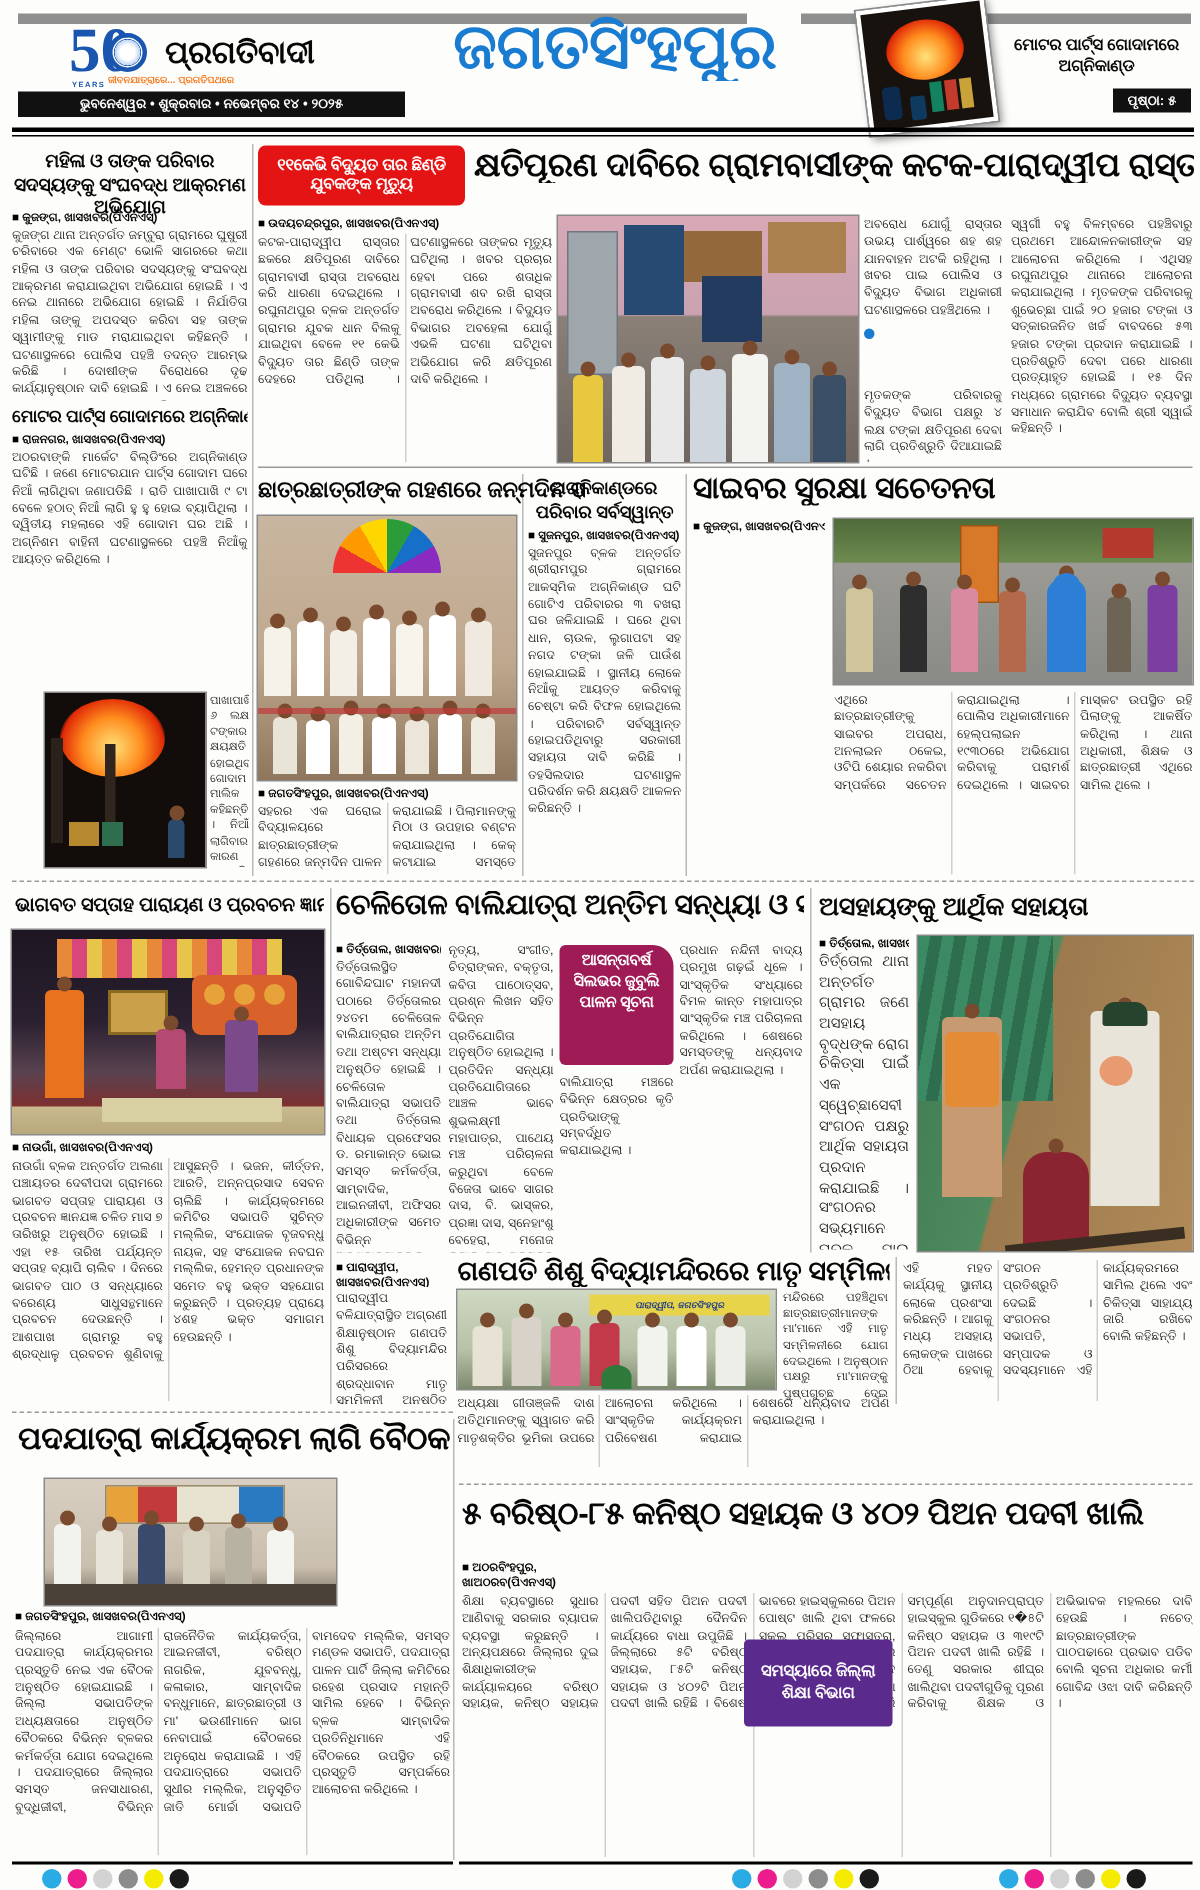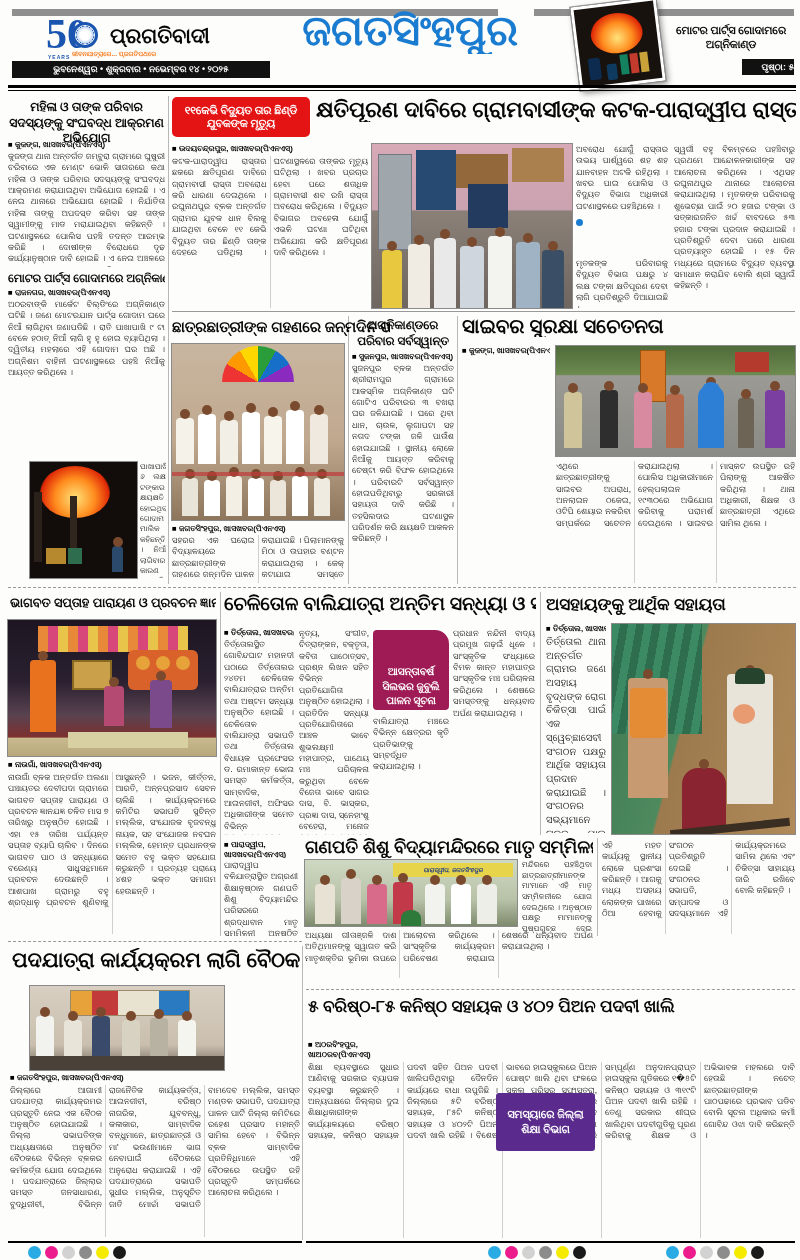--- a/index.html
+++ b/index.html
@@ -49,21 +49,21 @@
 
   <div class="photo whitebox" style="left:575px;top:2px;width:86px;height:84px;transform:rotate(-7deg);background:#17120e">
     <i class="flame" style="left:14px;top:8px;width:52px;height:40px"></i>
     <i class="abs" style="left:8px;bottom:6px;width:12px;height:22px;background:#0c2b4e;border-radius:3px"></i>
     <i class="abs" style="left:26px;bottom:4px;width:10px;height:16px;background:#0e3a60;border-radius:2px"></i>
     <i class="abs" style="left:40px;bottom:8px;width:8px;height:20px;background:#14825e"></i>
     <i class="abs" style="left:50px;bottom:8px;width:8px;height:20px;background:#c23b2c"></i>
     <i class="abs" style="left:60px;bottom:8px;width:8px;height:20px;background:#caa23a"></i>
   </div>
   <div class="abs hl ctr" style="left:668px;top:24px;width:126px;font-size:11px;line-height:1.25">ମୋଟର ପାର୍ଟ୍ସ ଗୋଦାମରେ ଅଗ୍ନିକାଣ୍ଡ</div>
-  <div class="abs" style="left:742px;top:59px;width:52px;height:16px;background:#111;color:#fff;display:flex;align-items:center;justify-content:flex-end">
+  <div class="abs" style="left:742px;top:59px;width:52px;height:16px;background:#111;color:#fff;display:flex;align-items:center;justify-content:center">
     <span class="nw" style="font-size:9px;font-weight:bold">ପୃଷ୍ଠା: ୫</span>
   </div>
   <div class="hrln" style="left:8px;top:85px;width:788px;height:3px"></div>
   <div class="hrln" style="left:8px;top:90px;width:788px;height:1px"></div>
 
   <div class="vr" style="left:168px;top:96px;height:488px"></div>
   <div class="vr" style="left:348px;top:316px;height:268px"></div>
   <div class="vr" style="left:457px;top:316px;height:268px"></div>
   <div class="hrln" style="left:172px;top:311px;width:623px;height:1px;background:#999"></div>
   <div class="dash" style="left:8px;top:587px;width:788px"></div>
@@ -177,21 +177,21 @@
     <i class="pp" style="right:44px;bottom:28px;width:22px;height:48px;background:#7a4a8a"></i>
     <i class="abs" style="left:60px;bottom:8px;width:120px;height:16px;background:#d8cfa2"></i>
   </div>
   <div class="abs byline" style="left:8px;top:760px;width:208px">■ ନାଉଗାଁ, ଖାସଖବର(ପିଏନଏସ୍)</div>
   <div class="abs body cc2" style="left:8px;top:772px;width:208px;height:162px">ନାଉଗାଁ ବ୍ଳକ ଅନ୍ତର୍ଗତ ଅଲଣା ପଞ୍ଚାୟତର ଦେବୀପଦା ଗ୍ରାମରେ ଭାଗବତ ସପ୍ତାହ ପାରାୟଣ ଓ ପ୍ରବଚନ ଜ୍ଞାନଯଜ୍ଞ ଚଳିତ ମାସ ୭ ତାରିଖରୁ ଅନୁଷ୍ଠିତ ହୋଇଛି । ଏହା ୧୫ ତାରିଖ ପର୍ଯ୍ୟନ୍ତ ସପ୍ତାହ ବ୍ୟାପି ଚାଲିବ । ଦିନରେ ଭାଗବତ ପାଠ ଓ ସନ୍ଧ୍ୟାରେ ବରେଣ୍ୟ ସାଧୁସନ୍ଥମାନେ ପ୍ରବଚନ ଦେଉଛନ୍ତି । ଆଶପାଖ ଗ୍ରାମରୁ ବହୁ ଶ୍ରଦ୍ଧାଳୁ ପ୍ରବଚନ ଶୁଣିବାକୁ ଆସୁଛନ୍ତି । ଭଜନ, କୀର୍ତ୍ତନ, ଆରତି, ଅନ୍ନପ୍ରସାଦ ସେବନ ଚାଲିଛି । କାର୍ଯ୍ୟକ୍ରମରେ କମିଟିର ସଭାପତି ସୁଚିନ୍ତ ମଲ୍ଲିକ, ସଂଯୋଜକ ବୃଜବନ୍ଧୁ ନାୟକ, ସହ ସଂଯୋଜକ ନବଘନ ମଲ୍ଲିକ, ହେମନ୍ତ ପ୍ରଧାନଙ୍କ ସମେତ ବହୁ ଭକ୍ତ ସହଯୋଗ କରୁଛନ୍ତି । ପ୍ରତ୍ୟହ ପ୍ରାୟେ ୪ଶହ ଭକ୍ତ ସମାଗମ ହେଉଛନ୍ତି ।</div>
 
   <div class="abs hl nw" style="left:224px;top:594px;width:312px;font-size:19px">ଚେଳିତୋଳ ବାଲିଯାତ୍ରା ଅନ୍ତିମ ସନ୍ଧ୍ୟା ଓ ସମ୍ବର୍ଦ୍ଧନା</div>
   <div class="abs byline" style="left:224px;top:628px;width:70px">■ ତିର୍ତ୍ତୋଲ, ଖାସଖବର(ପିଏନଏସ୍)</div>
   <div class="abs body" style="left:224px;top:639px;width:70px;height:196px">ତିର୍ତ୍ତୋଲସ୍ଥିତ ଗୋବିନ୍ଦଘାଟ ମହାନଦୀ ପଠାରେ ତିର୍ତ୍ତୋଲର ୨୪ତମ ଚେଳିତୋଳ ବାଲିଯାତ୍ରାର ଅନ୍ତିମ ତଥା ଅଷ୍ଟମ ସନ୍ଧ୍ୟା ଅନୁଷ୍ଠିତ ହୋଇଛି । ଚେଳିତୋଳ ବାଲିଯାତ୍ରା ସଭାପତି ତଥା ତିର୍ତ୍ତୋଲ ବିଧାୟକ ପ୍ରଫେସର ଡ. ରମାକାନ୍ତ ଭୋଇ ସମସ୍ତ କର୍ମକର୍ତ୍ତା, ସାମ୍ବାଦିକ, ଆଇନଜୀବୀ, ଅଫିସର ଅଧିକାରୀଙ୍କ ସମେତ ବିଭିନ୍ନ ଅନୁଷ୍ଠାନମାନଙ୍କୁ ସମ୍ବର୍ଦ୍ଧିତ କରିଥିଲେ ।</div>
   <div class="abs body" style="left:299px;top:628px;width:70px;height:207px">ନୃତ୍ୟ, ସଂଗୀତ, ଚିତ୍ରାଙ୍କନ, ବକ୍ତୃତା, କବିତା ପାଠୋତ୍ସବ, ପ୍ରଶ୍ନ ଲିଖନ ସହିତ ବିଭିନ୍ନ ପ୍ରତିଯୋଗିତା ଅନୁଷ୍ଠିତ ହୋଇଥିଲା । ପ୍ରତିଦିନ ସନ୍ଧ୍ୟା ପ୍ରତିଯୋଗିତାରେ ଆଞ୍ଚଳ ଭାବେ ଶୁଭଲକ୍ଷ୍ମୀ ମହାପାତ୍ର, ପାଥେୟ ମଞ୍ଚ ପରିଚାଳନା କରୁଥିବା ବେଳେ ବିଜେତା ଭାବେ ସାଗର ଦାସ, ବି. ଭାସ୍କର, ପ୍ରଜ୍ଞା ଦାସ, ସ୍ନେହାଂଶୁ ବେହେରା, ମନୋଜ କୁମାର ସାହୁ ପୁରସ୍କୃତ ହୋଇଥିଲେ ।</div>
-  <div class="abs" style="left:373px;top:630px;width:76px;height:80px;background:#9e1b55;border-radius:4px 14px 4px 4px;display:flex;align-items:flex-end;justify-content:center;padding:3px">
+  <div class="abs" style="left:373px;top:630px;width:76px;height:80px;background:#9e1b55;border-radius:4px 14px 4px 4px;display:flex;align-items:flex-start;justify-content:center;padding:3px">
     <span class="hl ctr" style="color:#fff;font-size:10.5px;line-height:1.35">ଆସନ୍ତାବର୍ଷ ସିଲଭର ଜୁବୁଲି ପାଳନ ସୂଚନା</span>
   </div>
   <div class="abs body" style="left:373px;top:716px;width:76px;height:119px">ବାଲିଯାତ୍ରା ମଞ୍ଚରେ ବିଭିନ୍ନ କ୍ଷେତ୍ରର କୃତି ପ୍ରତିଭାଙ୍କୁ ସମ୍ବର୍ଦ୍ଧିତ କରାଯାଇଥିଲା ।</div>
   <div class="abs body" style="left:453px;top:628px;width:82px;height:207px">ପ୍ରଧାନ ନନ୍ଦିନୀ ବାଦ୍ୟ ପ୍ରମୁଖ ଗଢ଼ଇଁ ଧୂଳେ । ସାଂସ୍କୃତିକ ସଂଧ୍ୟାରେ ବିମଳ କାନ୍ତ ମହାପାତ୍ର ସାଂସ୍କୃତିକ ମଞ୍ଚ ପରିଚାଳନା କରିଥିଲେ । ଶେଷରେ ସମସ୍ତଙ୍କୁ ଧନ୍ୟବାଦ ଅର୍ପଣ କରାଯାଇଥିଲା ।</div>
 
   <div class="abs hl nw" style="left:546px;top:596px;width:250px;font-size:17px">ଅସହାୟଙ୍କୁ ଆର୍ଥିକ ସହାୟତା</div>
   <div class="abs byline" style="left:546px;top:624px;width:60px">■ ତିର୍ତ୍ତୋଲ, ଖାସଖବର(ପିଏନଏସ୍)</div>
   <div class="abs body" style="left:546px;top:635px;width:60px;height:198px;font-size:10px">ତିର୍ତ୍ତୋଲ ଥାନା ଅନ୍ତର୍ଗତ ଗ୍ରାମର ଜଣେ ଅସହାୟ ବୃଦ୍ଧଙ୍କ ରୋଗ ଚିକିତ୍ସା ପାଇଁ ଏକ ସ୍ୱେଚ୍ଛାସେବୀ ସଂଗଠନ ପକ୍ଷରୁ ଆର୍ଥିକ ସହାୟତା ପ୍ରଦାନ କରାଯାଇଛି । ସଂଗଠନର ସଭ୍ୟମାନେ ଘରକୁ ଯାଇ ସହାୟତା ରାଶି ହସ୍ତାନ୍ତର କରିଥିଲେ ।</div>
   <div class="photo" style="left:612px;top:624px;width:183px;height:210px;background:linear-gradient(105deg,#3f7a52 0,#4e8a5e 40%,#9c7a4e 41%,#b08a58 100%)">
     <i class="abs" style="left:0;top:0;width:90px;height:110px;background:repeating-linear-gradient(100deg,#3c8a64 0 8px,#2e6e4e 8px 16px)"></i>
@@ -231,21 +231,21 @@
     <i class="pp" style="left:34px;bottom:14px;width:18px;height:36px;background:#e8e4da"></i>
     <i class="pp" style="left:62px;bottom:14px;width:18px;height:40px;background:#3a4a6a"></i>
     <i class="pp" style="left:92px;bottom:14px;width:18px;height:36px;background:#d8d2c2"></i>
     <i class="pp" style="left:120px;bottom:14px;width:18px;height:38px;background:#b8b2a2"></i>
     <i class="pp" style="left:148px;bottom:14px;width:18px;height:36px;background:#f5f5f0"></i>
     <i class="abs" style="left:0;bottom:0;width:100%;height:14px;background:#4a4238"></i>
   </div>
   <div class="abs byline" style="left:10px;top:1073px;width:140px">■ ଜଗତସିଂହପୁର, ଖାସଖବର(ପିଏନଏସ୍)</div>
   <div class="abs body cc3" style="left:10px;top:1085px;width:290px;height:152px">ଜିଲ୍ଲାରେ ଆଗାମୀ ପଦଯାତ୍ରା କାର୍ଯ୍ୟକ୍ରମର ପ୍ରସ୍ତୁତି ନେଇ ଏକ ବୈଠକ ଅନୁଷ୍ଠିତ ହୋଇଯାଇଛି । ଜିଲ୍ଲା ସଭାପତିଙ୍କ ଅଧ୍ୟକ୍ଷତାରେ ଅନୁଷ୍ଠିତ ବୈଠକରେ ବିଭିନ୍ନ ବ୍ଳକର କର୍ମକର୍ତ୍ତା ଯୋଗ ଦେଇଥିଲେ । ପଦଯାତ୍ରାରେ ଜିଲ୍ଲାର ସମସ୍ତ ଜନସାଧାରଣ, ବୁଦ୍ଧିଜୀବୀ, ବିଭିନ୍ନ ରାଜନୈତିକ କାର୍ଯ୍ୟକର୍ତ୍ତା, ଆଇନଜୀବୀ, ବରିଷ୍ଠ ନାଗରିକ, ଯୁବବନ୍ଧୁ, କଳାକାର, ସାମ୍ବାଦିକ ବନ୍ଧୁମାନେ, ଛାତ୍ରଛାତ୍ରୀ ଓ ମା' ଭଉଣୀମାନେ ଭାଗ ନେବାପାଇଁ ବୈଠକରେ ଅନୁରୋଧ କରାଯାଇଛି । ଏହି ପଦଯାତ୍ରାରେ ସଭାପତି ସୁଧୀର ମଲ୍ଲିକ, ଅନୁସୂଚିତ ଜାତି ମୋର୍ଚ୍ଚା ସଭାପତି ବାମଦେବ ମଲ୍ଲିକ, ସମସ୍ତ ମଣ୍ଡଳ ସଭାପତି, ପଦଯାତ୍ରା ପାଳନ ପାର୍ଟି ଜିଲ୍ଲା କମିଟିରେ ରହେଶ ପ୍ରସାଦ ମହାନ୍ତି ସାମିଲ ହେବେ । ବିଭିନ୍ନ ବ୍ଳକ ସାମ୍ବାଦିକ ପ୍ରତିନିଧିମାନେ ଏହି ବୈଠକରେ ଉପସ୍ଥିତ ରହି ପ୍ରସ୍ତୁତି ସମ୍ପର୍କରେ ଆଲୋଚନା କରିଥିଲେ ।</div>
 
-  <div class="abs hl nw" style="left:308px;top:998px;width:487px;font-size:17px">୫ ବରିଷ୍ଠ-୮୫ କନିଷ୍ଠ ସହାୟକ ଓ ୪୦୨ ପିଅନ ପଦବୀ ଖାଲି</div>
+  <div class="abs hl nw" style="left:308px;top:998px;width:487px;font-size:21px">୫ ବରିଷ୍ଠ-୮୫ କନିଷ୍ଠ ସହାୟକ ଓ ୪୦୨ ପିଅନ ପଦବୀ ଖାଲି</div>
   <div class="abs" style="left:308px;top:1040px;width:92px">
     <div class="byline">■ ଅଠରବିଂହପୁର,</div>
     <div class="byline">ଖାଅଠରବ(ପିଏନଏସ୍)</div>
   </div>
   <div class="abs body cc5" style="left:308px;top:1062px;width:487px;height:176px">ଶିକ୍ଷା ବ୍ୟବସ୍ଥାରେ ସୁଧାର ଆଣିବାକୁ ସରକାର ବ୍ୟାପକ ବ୍ୟବସ୍ଥା କରୁଛନ୍ତି । ଅନ୍ୟପକ୍ଷରେ ଜିଲ୍ଲାର ଦୁଇ ଶିକ୍ଷାଧିକାରୀଙ୍କ କାର୍ଯ୍ୟାଳୟରେ ବରିଷ୍ଠ ସହାୟକ, କନିଷ୍ଠ ସହାୟକ ପଦବୀ ସହିତ ପିଅନ ପଦବୀ ଖାଲିପଡିଥିବାରୁ ଦୈନଦିନ କାର୍ଯ୍ୟରେ ବାଧା ଉପୁଜିଛି । ଜିଲ୍ଲାରେ ୫ଟି ବରିଷ୍ଠ ସହାୟକ, ୮୫ଟି କନିଷ୍ଠ ସହାୟକ ଓ ୪୦୨ଟି ପିଅନ ପଦବୀ ଖାଲି ରହିଛି । ବିଶେଷ ଭାବରେ ହାଇସ୍କୁଲରେ ପିଅନ ପୋଷ୍ଟ ଖାଲି ଥିବା ଫଳରେ ସ୍କୁଲ ପରିସର ସଫାସୁତରା, ନଥିପତ୍ର ସହିତ ପାଠାଗାର ସଫା, ତାଲା ଖୋଲା ଓ ବନ୍ଦ ପ୍ରଭୃତି କାର୍ଯ୍ୟରେ ବାଧା ସୃଷ୍ଟି ହେଉଛି । ସେହିପରି ସମ୍ପୂର୍ଣ୍ଣ ଅନୁଦାନପ୍ରାପ୍ତ ହାଇସ୍କୁଲ ଗୁଡିକରେ ୧�৪ଟି କନିଷ୍ଠ ସହାୟକ ଓ ୩୧୯ଟି ପିଅନ ପଦବୀ ଖାଲି ରହିଛି । ତେଣୁ ସରକାର ଶୀଘ୍ର ଖାଲିଥିବା ପଦବୀଗୁଡିକୁ ପୂରଣ କରିବାକୁ ଶିକ୍ଷକ ଓ ଅଭିଭାବକ ମହଲରେ ଦାବି ହେଉଛି । ନଚେତ୍ ଛାତ୍ରଛାତ୍ରୀଙ୍କ ପାଠପଢାରେ ପ୍ରଭାବ ପଡିବ ବୋଲି ସୂଚନା ଅଧିକାର କର୍ମୀ ଗୋବିନ୍ଦ ଓଝା ଦାବି କରିଛନ୍ତି ।</div>
   <div class="abs" style="left:496px;top:1093px;width:99px;height:58px;background:#5a2b8c;border-radius:3px;display:flex;flex-direction:column;align-items:center;justify-content:center">
     <span class="hl ctr" style="color:#fff;font-size:11px;line-height:1.4">ସମସ୍ୟାରେ ଜିଲ୍ଲା</span>
     <span class="hl ctr" style="color:#fff;font-size:11px;line-height:1.4">ଶିକ୍ଷା ବିଭାଗ</span>
   </div>
 

